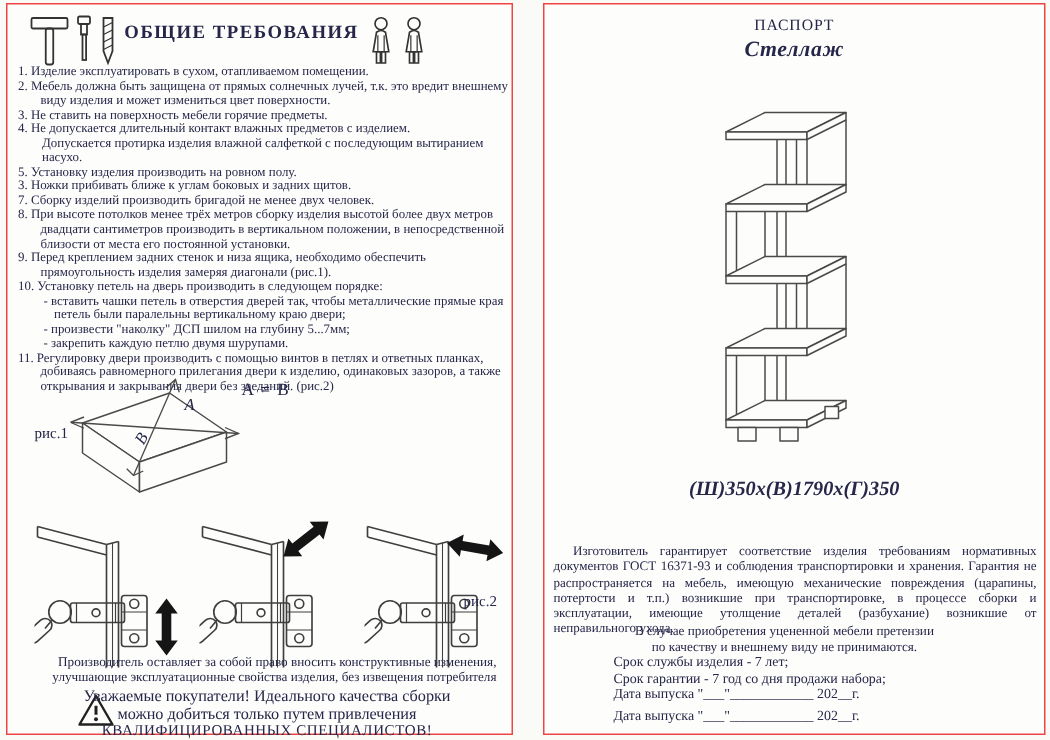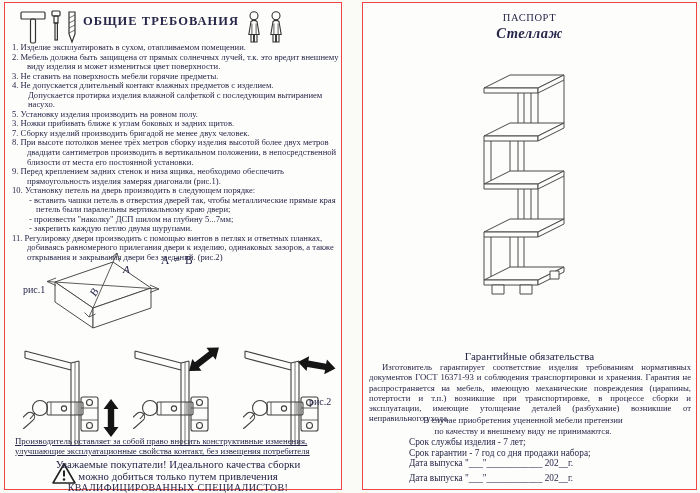--- a/index.html
+++ b/index.html
@@ -14,21 +14,21 @@
   .abs{position:absolute;}
 
   
   .lp-title{left:40px;top:11px;width:232px;text-align:center;font-weight:bold;font-size:12.5px;letter-spacing:1px;}
   .reqs{left:7px;top:40px;width:328px;font-size:8.6px;line-height:9.55px;}
   .req{padding-left:15px;text-indent:-15px;}
   .req.cont{padding-left:16px;text-indent:0;}
   .req.sub{padding-left:24px;text-indent:-7px;}
   .fig-label{font-size:10px;}
   .aeqb{left:156px;top:251px;font-size:11.5px;letter-spacing:1px;}
-  .note{left:10px;top:433px;width:316px;text-align:left;font-size:8.8px;line-height:10px;text-decoration:underline;}
+  .note{left:10px;top:433px;width:316px;text-align:right;font-size:8.8px;line-height:10px;}
   .warn-text{left:30px;top:456px;width:286px;text-align:center;font-size:10.8px;line-height:11.5px;}
   .warn-text .l3{font-size:10px;letter-spacing:.4px;}
 
   
   .rp-doc{left:0;top:9px;width:333px;text-align:center;font-size:10.5px;letter-spacing:.6px;}
   .rp-name{left:0;top:22px;width:333px;text-align:center;font-size:14.5px;font-weight:bold;font-style:italic;letter-spacing:.5px;}
   .rp-dims{left:0;top:315px;width:333px;text-align:center;font-size:13.5px;font-weight:bold;font-style:italic;}
   .rp-wtitle{left:0;top:347px;width:333px;text-align:center;font-size:11px;}
   .rp-wtext{left:6px;top:359px;width:322px;font-size:8.7px;line-height:10.3px;text-align:justify;text-indent:13px;}
   .rp-note{left:0;top:412px;width:320px;text-align:center;font-size:8.8px;line-height:10.5px;}
@@ -142,21 +142,21 @@
     <use href="#dblArrow" fill="#151515" transform="translate(56,30) rotate(-38)"></use>
   </svg>
   <svg class="abs" style="left:238px;top:338px" width="100" height="108" viewBox="0 0 100 108">
     <use href="#hingeSym"></use>
     <use href="#dblArrow" fill="#151515" transform="translate(55,21) rotate(10)"></use>
   </svg>
   <div class="abs fig-label" style="left:304px;top:393px">рис.2</div>
 
   <div class="abs note">
     <div>Производитель оставляет за собой право вносить конструктивные изменения,</div>
-    <div>улучшающие эксплуатационные свойства контакт, без извещения потребителя</div>
+    <div>улучшающие эксплуатационные свойства изделия, без извещения потребителя</div>
   </div>
 
   <svg class="abs" style="left:46px;top:459px" width="26" height="23" viewBox="0 0 26 23">
     <path d="M13,2 L24,21 H2 Z" fill="none" stroke="#222" stroke-width="1.6" stroke-linejoin="round"></path>
     <path d="M13,8.5 V14.5" stroke="#222" stroke-width="2"></path>
     <circle cx="13" cy="17.5" r="1.3" fill="#222"></circle>
   </svg>
   <div class="abs warn-text">
     <div>Уважаемые покупатели! Идеального качества сборки</div>
     <div>можно добиться только путем привлечения</div>
@@ -191,22 +191,22 @@
         <path d="M80,174 L106,161 V166 L80,179 Z"></path>
       <path d="M26,222 L80,222 L106,209 L52,209 Z"></path>
         <path d="M26,222 h54 v5 h-54 Z"></path>
         <path d="M80,222 L106,209 V214 L80,227 Z"></path>
       <path d="M34,227 h12 v9 h-12 Z"></path>
       <path d="M62,227 h12 v9 h-12 Z"></path>
       <path d="M92,213 h9 v8 h-9 Z"></path>
     </g>
   </svg>
 
-
-  <div class="abs rp-wtitle">Гарантийные обязательства</div>
+  <div class="abs rp-dims">(Ш)350х(В)1790х(Г)350</div>
+
   <div class="abs rp-wtext">Изготовитель гарантирует соответствие изделия требованиям нормативных документов ГОСТ 16371-93 и соблюдения транспортировки и хранения. Гарантия не распространяется на мебель, имеющую механические повреждения (царапины, потертости и т.п.) возникшие при транспортировке, в процессе сборки и эксплуатации, имеющие утолщение деталей (разбухание) возникшие от неправильного ухода.</div>
 
   <div class="abs rp-note">
     <div>В случае приобретения уцененной мебели претензии</div>
     <div>по качеству и внешнему виду не принимаются.</div>
   </div>
 
   <div class="abs rp-term1">Срок службы изделия - 7 лет;</div>
   <div class="abs rp-term2">Срок гарантии - 7 год со дня продажи набора;</div>
   <div class="abs rp-date1">Дата выпуска "___"____________ 202__г.</div>

